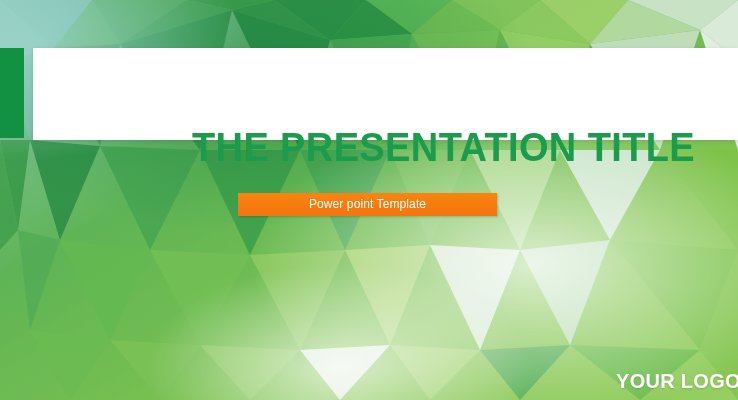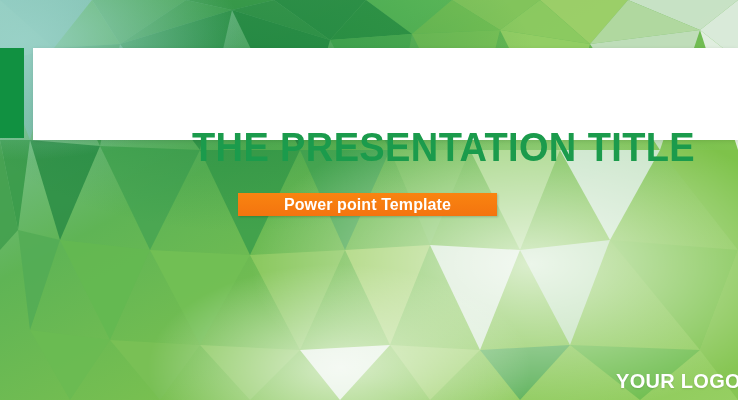--- a/index.html
+++ b/index.html
@@ -71,22 +71,22 @@
   }
   .subtitle-text {
     position: absolute;
     left: 0;
     top: 0;
     width: 259px;
     height: 14px;
     line-height: 23px;
     text-align: center;
     color: #ffffff;
-    font-size: 16px;
-    font-weight: bold;
+    font-size: 12px;
+    font-weight: normal;
     letter-spacing: 0.1px;
     white-space: nowrap;
   }
   
   .logo-text {
     position: absolute;
     left: 616px;
     top: 370px;
     height: 22px;
     line-height: 22px;

